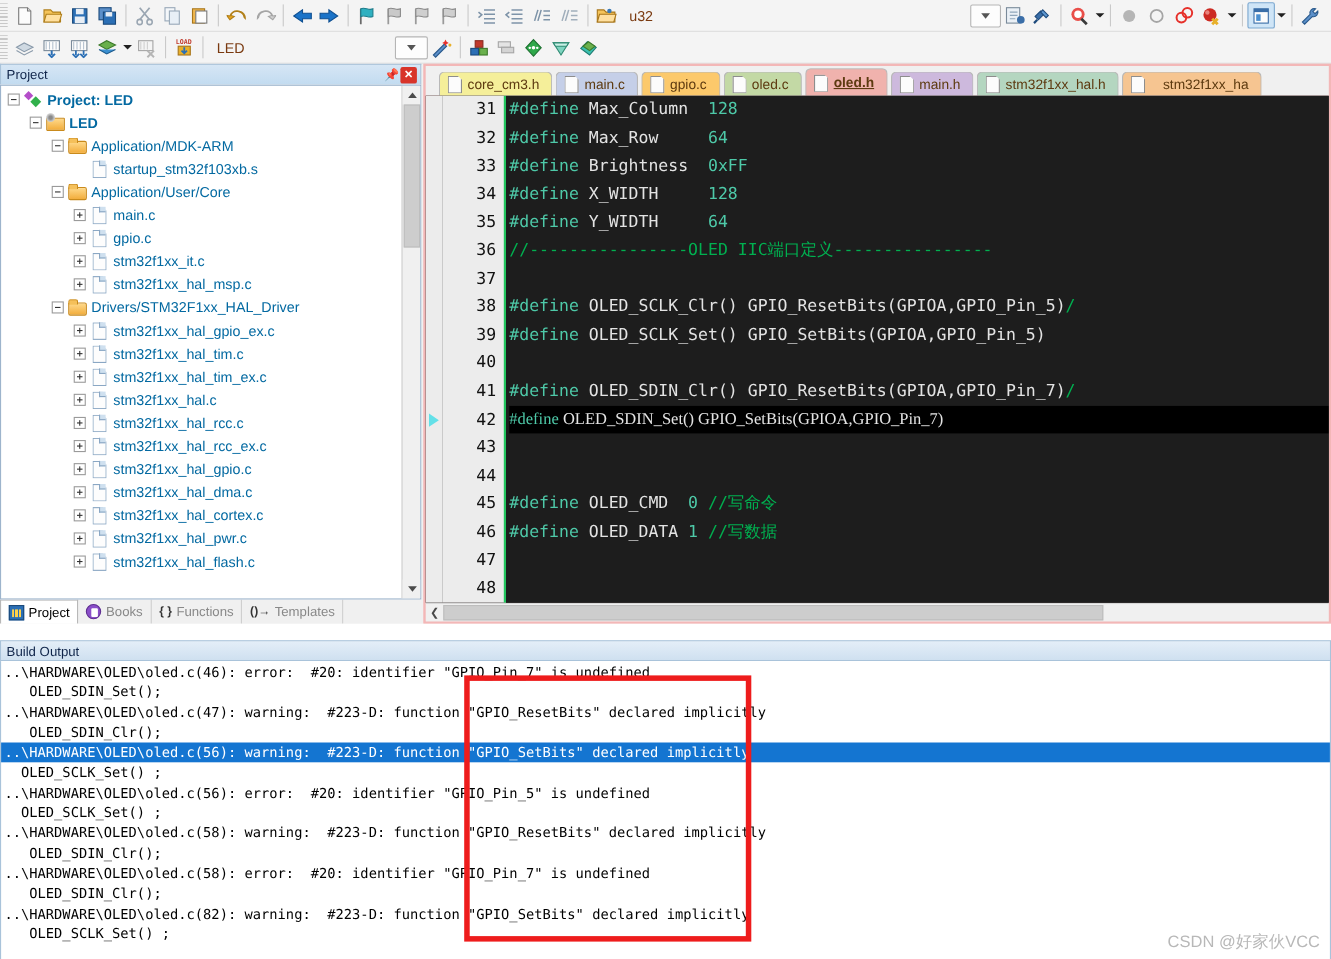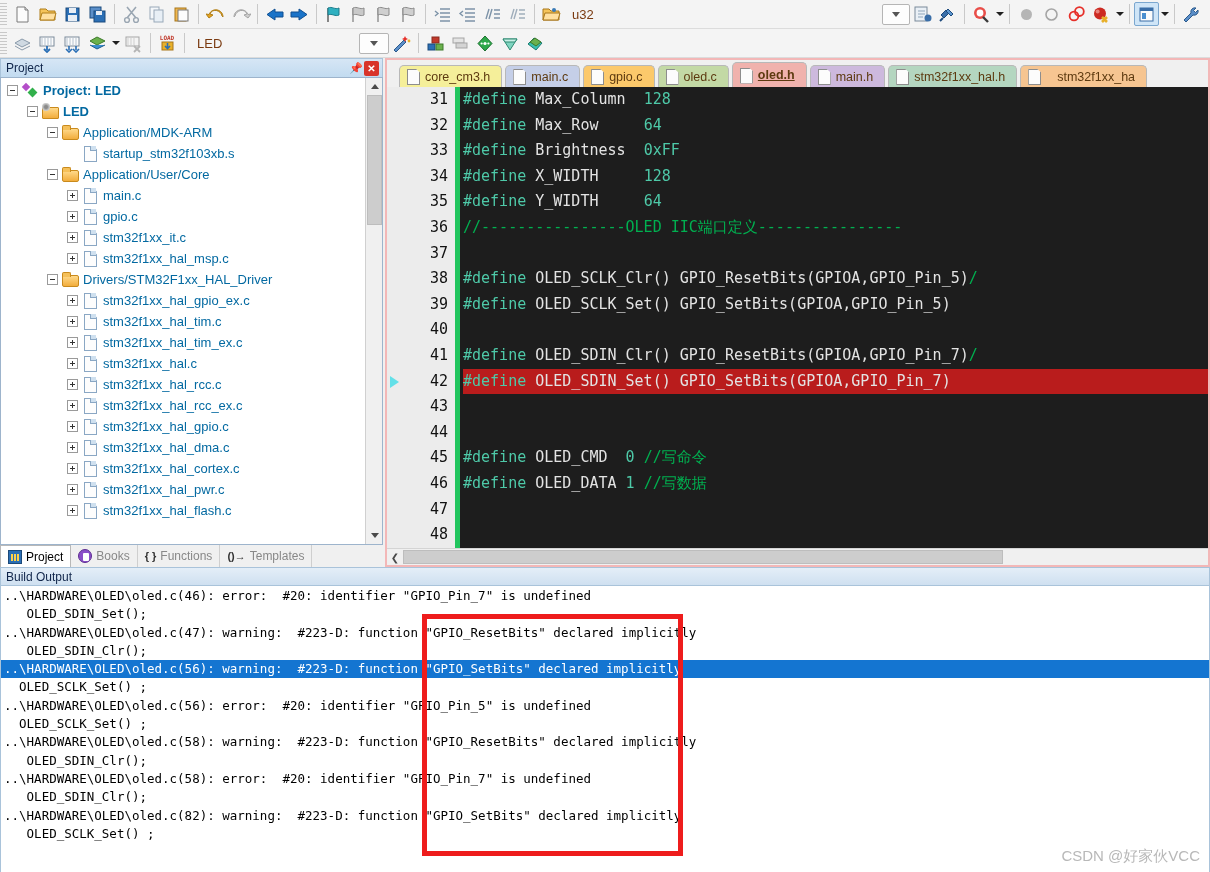--- a/index.html
+++ b/index.html
@@ -197,49 +197,49 @@
   }
   #marker-col .arrow {
     position: absolute; left: 3px; width: 0; height: 0;
     border-top: 6px solid transparent; border-bottom: 6px solid transparent;
     border-left: 9px solid #63e0e8;
   }
   #gutter {
     width: 58px; flex: none; background: #ececec; color: #111;
     font-family: "DejaVu Sans Mono", monospace; font-size: 15px;
     text-align: right; padding-right: 7px;
-    border-right: 5px solid #22c55e;
+    border-right: 2px solid #22c55e;
   }
   #gutter div, #code div { height: 25.6px; line-height: 25.6px; }
   #code {
     flex: 1; background: #1d1d1d;
     font-family: "DejaVu Sans Mono", monospace; font-size: 15px;
     padding-left: 3px; white-space: pre; overflow: hidden;
   }
   #code .ln { color: #e3e3e3; }
-  #code .ln.cur { background: #b91c1c; }
+  #code .ln.cur { background: #000000; font-family: Liberation Serif, serif; }
   .kw { color: #4ec9a8; }
   .cmt { color: #00b050; }
   .num { color: #4ec9a8; }
   .id { color: #e3e3e3; }
 
   #hscroll {
     height: 17px; background: #f0f0f0; display: flex; align-items: center; flex: none;
     border-top: 1px solid #d4d4d4;
   }
   .hs-arrow { width:16px;height:15px;display:flex;align-items:center;justify-content:center;color:#4a4a4a;font-size:10px;}
   #hs-thumb { height: 14px; width: 600px; background: #cdcdcd; border: 1px solid #bdbdbd; }
 
   
   #build-panel { position: relative; height: 334px; background:#fff; display:flex; flex-direction:column;}
   #build-title {
     height: 19px; background: linear-gradient(to bottom,#e4eef8,#cfe0f0);
     border: 1px solid #a9c3da;
     display:flex; align-items:center; padding-left: 5px;
-    font-size: 12px; color: #10254a; flex:none;
+    font-size: 12px; color: #10254a; flex:none;margin-top:15px;
   }
   #build-body {
     flex: 1; background: #fff; border: 1px solid #a9c3da; border-top: none;
     font-family: "DejaVu Sans Mono", monospace; font-size: 12.5px;
     color: #000; overflow: hidden; position: relative;
     padding-top: 1px;
   }
   .bline { height: 18.3px; line-height: 18.3px; white-space: pre; padding-left: 3px; }
   .bline.sel { background: #1475d1; color: #ffffff; }
 

